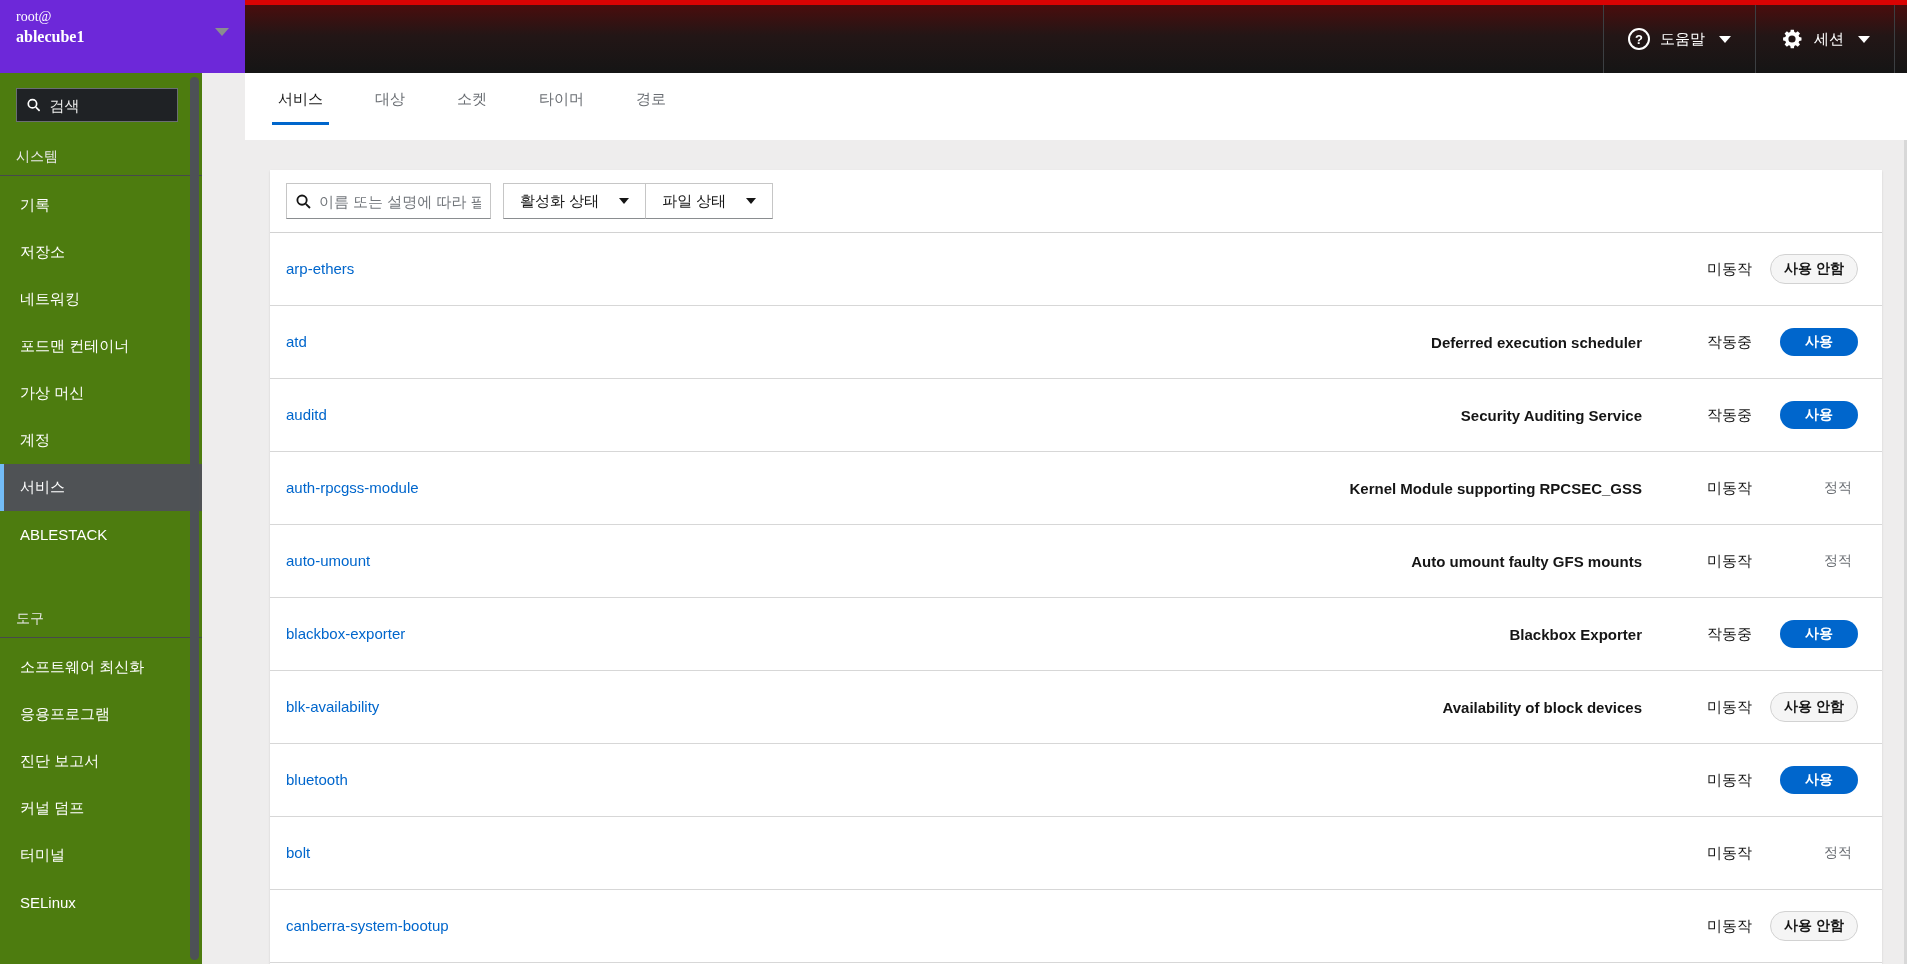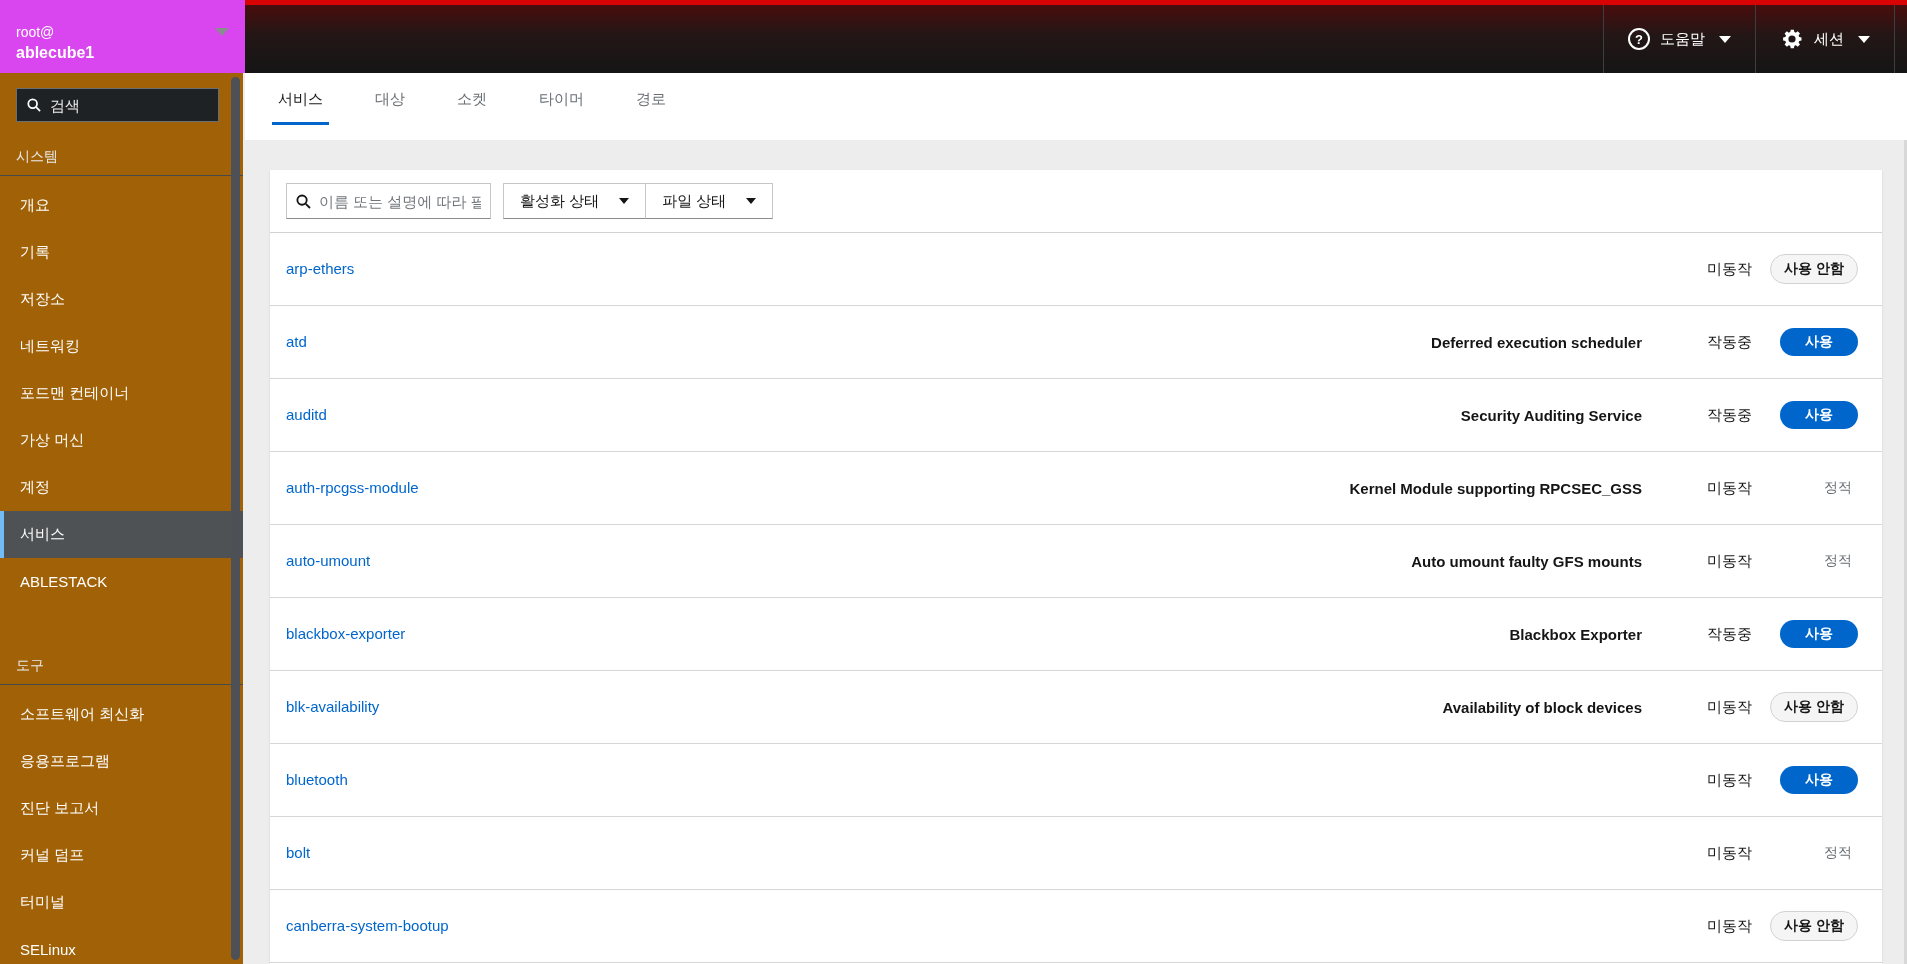--- a/index.html
+++ b/index.html
@@ -2,39 +2,39 @@
 <html><head>
 <meta charset="utf-8">
 <style>
   * { margin:0; padding:0; box-sizing:border-box; }
   html,body { width:1907px; height:964px; }
   body { font-family:"Liberation Sans","DejaVu Sans",sans-serif; background:#eeeded; overflow:hidden; }
   .app { position:relative; width:1907px; height:964px; overflow:hidden; }
 
   
   .masthead { position:absolute; top:0; left:0; width:100%; height:73px; display:flex; background:#151515; z-index:5; }
-  .brand { width:245px; min-width:245px; background:#d946ef; padding:23px 16px 0 16px; position:relative; color:#fff; }
+  .brand { width:245px; min-width:245px; background:#6d28d9; padding:7px 16px 0 16px; position:relative; color:#fff;font-family:Liberation Serif, serif; }
   .brand-user { font-size:14px; line-height:19px; font-weight:400; }
   .brand-host { font-size:16px; line-height:22px; font-weight:700; }
   .brand-caret { position:absolute; right:16px; top:28px; width:0; height:0;
     border-left:7px solid transparent; border-right:7px solid transparent; border-top:8px solid #8a8d90; }
   .masthead-main { flex:1; display:flex; border-top:5px solid #da0303;
     background:linear-gradient(180deg,#4a0d0d 0%,#231616 45%,#151515 100%); }
   .mast-buttons { margin-left:auto; margin-right:12px; display:flex; height:100%; }
   .mast-btn { display:flex; align-items:center; gap:10px; padding:0 24px; color:#fff; font-size:15px;
     border-left:1px solid #3c3f42; cursor:pointer; }
   .mast-btn:last-child { border-right:1px solid #3c3f42; }
   .q-icon { width:22px; height:22px; border:2px solid #fff; border-radius:50%; display:flex;
     align-items:center; justify-content:center; font-size:13px; font-weight:700; color:#fff; }
   .gear-icon svg { display:block; }
   .caret-dn { width:0; height:0; border-left:6px solid transparent; border-right:6px solid transparent;
     border-top:7px solid #fff; margin-left:4px; }
 
   
-  .sidebar { position:absolute; left:0; top:73px; width:243px; bottom:0; background:#a16207; overflow:hidden; }
+  .sidebar { position:absolute; left:0; top:73px; width:202px; bottom:0; background:#4d7c0f; overflow:hidden; }
   .sb-scrollthumb { position:absolute; right:3px; top:4px; bottom:4px; width:9px; background:#4d5156; border-radius:5px; }
   .sb-search { margin:15px 24px 0 16px; height:34px; border:1px solid #6a6e73; background:#1f2225;
     display:flex; align-items:center; padding:0 10px; gap:9px; }
   .sb-search input { background:transparent; border:none; outline:none; color:#fff; font-size:15px; width:100%;
     font-family:inherit; }
   .sb-search input::placeholder { color:#ededed; opacity:1; }
   .sb-section-label { padding:26px 11px 9px 16px; color:#e8e8e8; font-size:14px; }
   .sb-divider { border-bottom:1px solid #47494c; }
   .sb-items { padding:6px 0 0 0; }
   .sb-item { height:47px; display:flex; align-items:center; padding-left:16px; color:#fff; font-size:15px;
@@ -117,21 +117,20 @@
       <svg class="mag-svg" width="16" height="16" viewBox="0 0 16 16">
         <circle cx="6.5" cy="6.5" r="5" fill="none" stroke="#ffffff" stroke-width="2"></circle>
         <line x1="10.5" y1="10.5" x2="15" y2="15" stroke="#ffffff" stroke-width="2"></line>
       </svg>
       <input type="text" placeholder="검색" style="">
     </div>
 
     <div class="sb-section-label">시스템</div>
     <div class="sb-divider"></div>
     <div class="sb-items">
-      <div class="sb-item">개요</div>
       <div class="sb-item">기록</div>
       <div class="sb-item">저장소</div>
       <div class="sb-item">네트워킹</div>
       <div class="sb-item">포드맨 컨테이너</div>
       <div class="sb-item">가상 머신</div>
       <div class="sb-item">계정</div>
       <div class="sb-item active">서비스</div>
       <div class="sb-item">ABLESTACK</div>
     </div>
 

